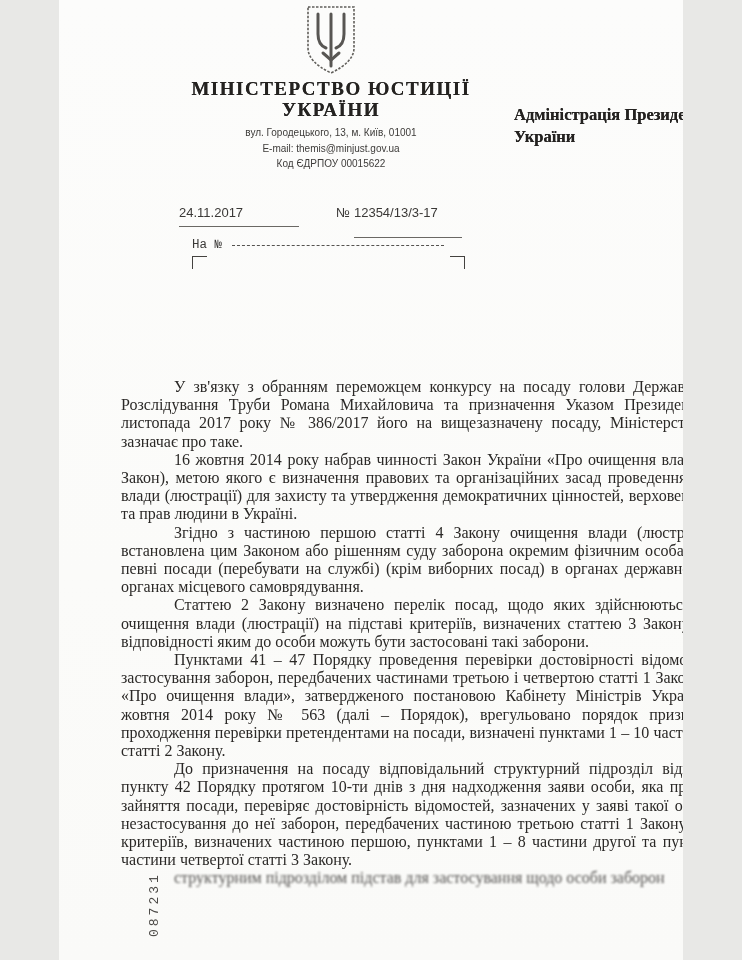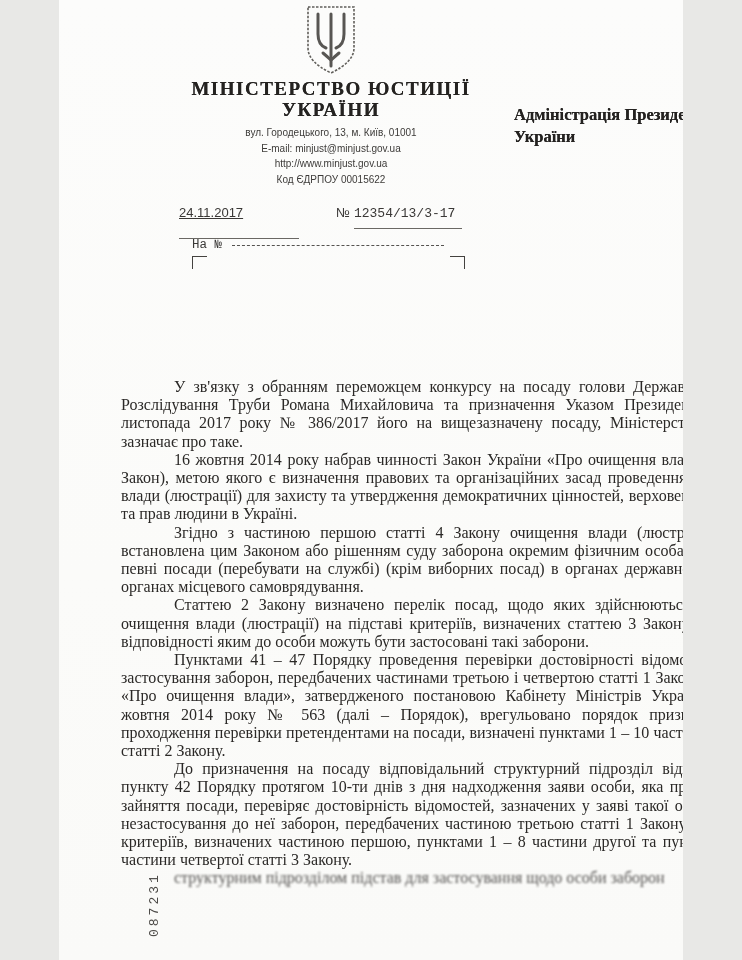--- a/index.html
+++ b/index.html
@@ -29,28 +29,28 @@
     font-size:10px;line-height:15.5px;color:#3d3b39;
   }
   
   .ref-row{
     position:absolute;left:120px;top:205px;width:320px;height:20px;
     font-family:"Liberation Sans", sans-serif;
     font-size:13px;color:#3a3836;
   }
   .ref-date{
     position:absolute;left:0;top:0;width:120px;
-    border-bottom:1px solid #6a6864;padding-bottom:18px;text-decoration:underline;
+    border-bottom:1px solid #6a6864;padding-bottom:6px;
   }
   .ref-no{
     position:absolute;left:157px;top:0;
   }
   .ref-no .num{
     display:inline-block;min-width:108px;margin-left:4px;
-    border-bottom:1px solid #6a6864;padding-bottom:7px;font-family:Liberation Mono, monospace;
+    border-bottom:1px solid #6a6864;padding-bottom:17px;
   }
   .reply-row{
     position:absolute;left:133px;top:238px;width:300px;
     font-family:Liberation Mono, monospace;
     font-size:12.5px;color:#3a3836;
   }
   .reply-line{
     display:inline-block;width:212px;height:1px;
     border-bottom:1.5px dashed #55534f;
     margin-left:10px;vertical-align:middle;
@@ -104,22 +104,21 @@
         <path d="M22,49 L30,56 L38,49"></path>
         <path d="M30,54 L30,62"></path>
       </g>
     </svg>
     <div class="org-name">
       <div>МІНІСТЕРСТВО ЮСТИЦІЇ</div>
       <div>УКРАЇНИ</div>
     </div>
     <div class="org-address">
       <div>вул. Городецького, 13, м. Київ, 01001</div>
-      <div>E-mail: minjust@minjust.gov.ua</div>
-      <div>http://www.minjust.gov.ua</div>
+      <div>E-mail: themis@minjust.gov.ua</div>
       <div>Код ЄДРПОУ 00015622</div>
     </div>
   </div>
 
   <div class="ref-row">
     <span class="ref-date">24.11.2017</span>
     <span class="ref-no"><span>№</span><span class="num">12354/13/3-17</span></span>
   </div>
 
   <div class="reply-row">

